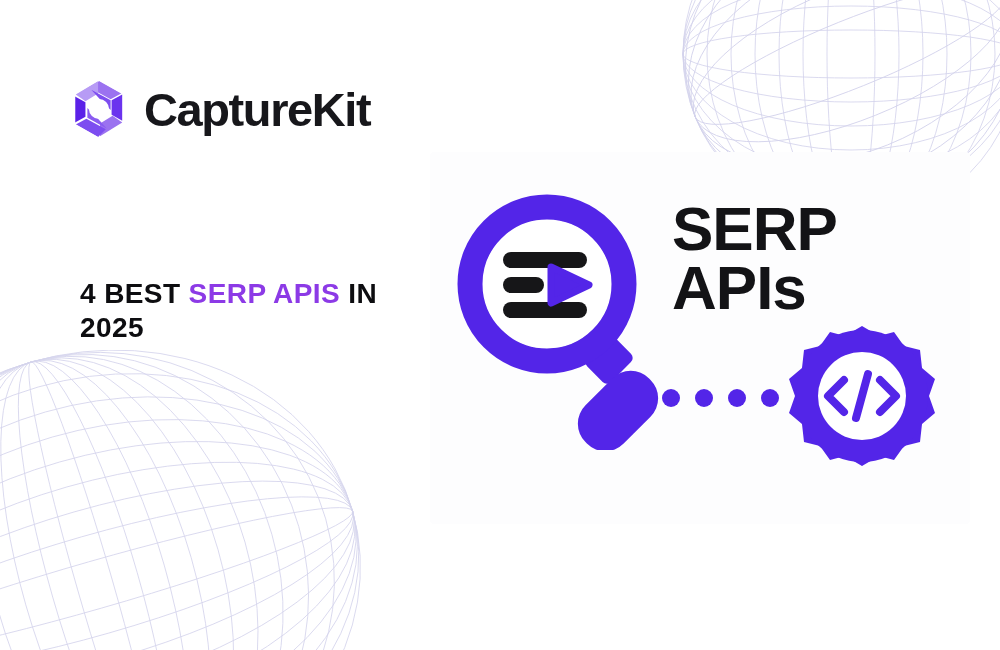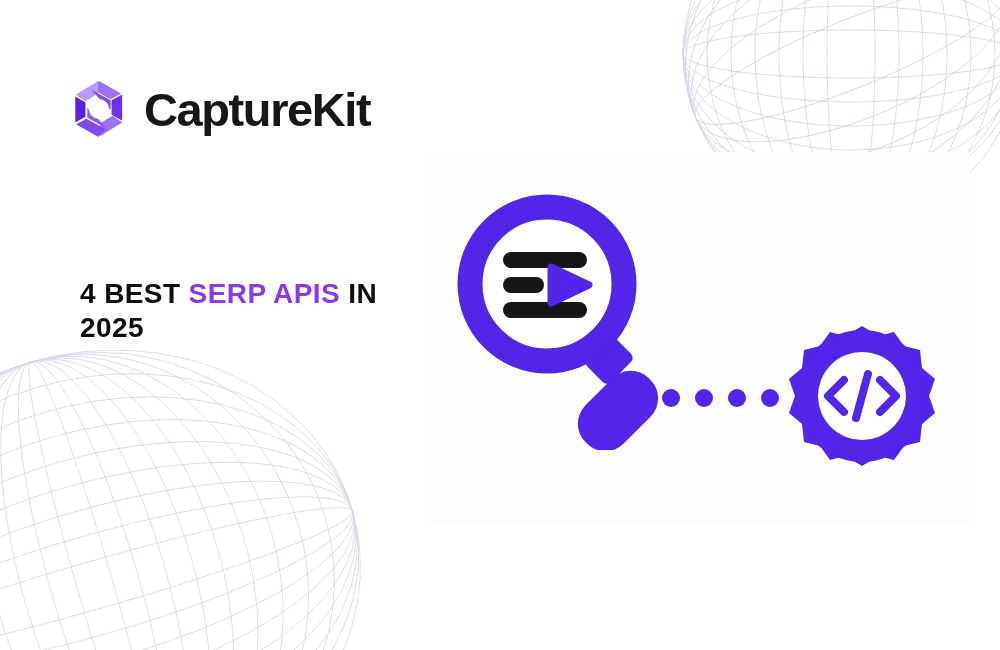--- a/index.html
+++ b/index.html
@@ -192,20 +192,24 @@
     <g fill="#161618">
       <rect x="48" y="62" width="84" height="16" rx="8"></rect>
       <rect x="48" y="87" width="41" height="16" rx="8"></rect>
       <rect x="48" y="112" width="84" height="16" rx="8"></rect>
     </g>
 
     <path d="M96 77 L134 95 L96 113 L102 95 Z" fill="#5325e8"></path>
     <path d="M96 77 L134 95 L96 113 Z" fill="#5325e8" stroke="#5325e8" stroke-width="7" stroke-linejoin="round"></path>
   </svg>
 
+  <div class="art-title">
+    <span>SERP</span>
+    <span class="line2">APIs</span>
+  </div>
 
   <svg class="art-dots" viewBox="0 0 120 36" xmlns="http://www.w3.org/2000/svg">
     <g fill="#5325e8">
       <circle cx="11" cy="18" r="9"></circle>
       <circle cx="44" cy="18" r="9"></circle>
       <circle cx="77" cy="18" r="9"></circle>
       <circle cx="110" cy="18" r="9"></circle>
     </g>
   </svg>
 

